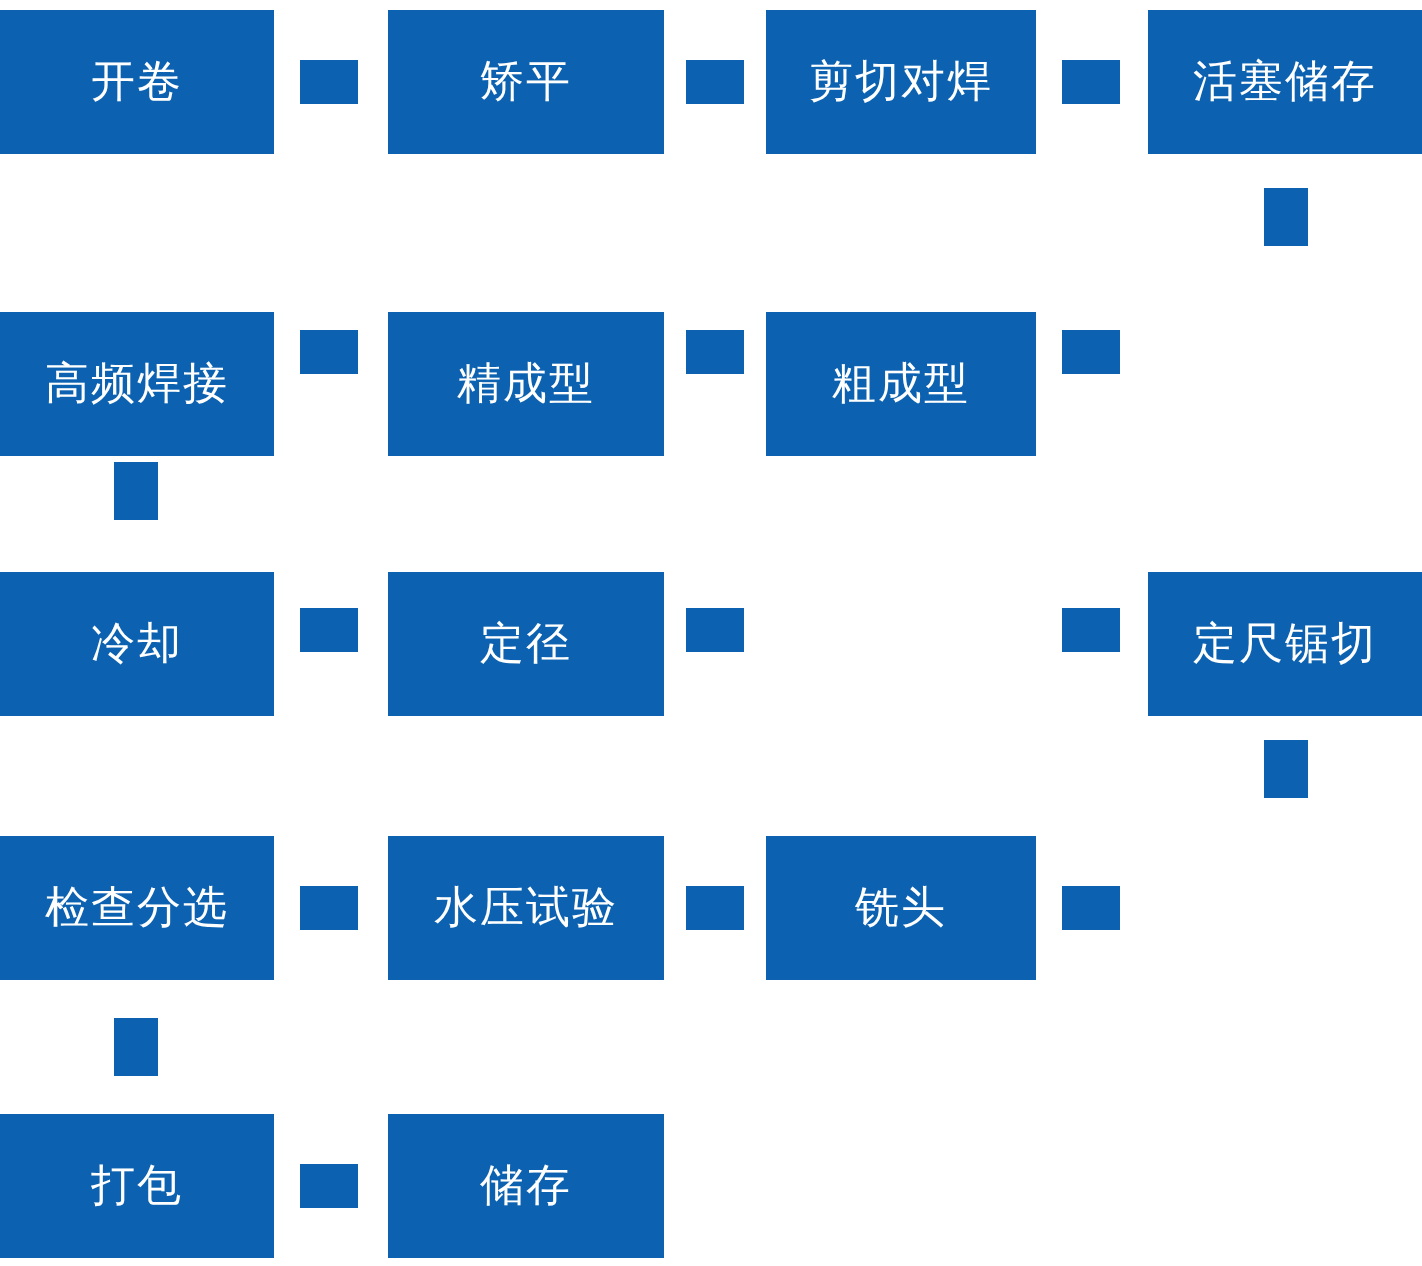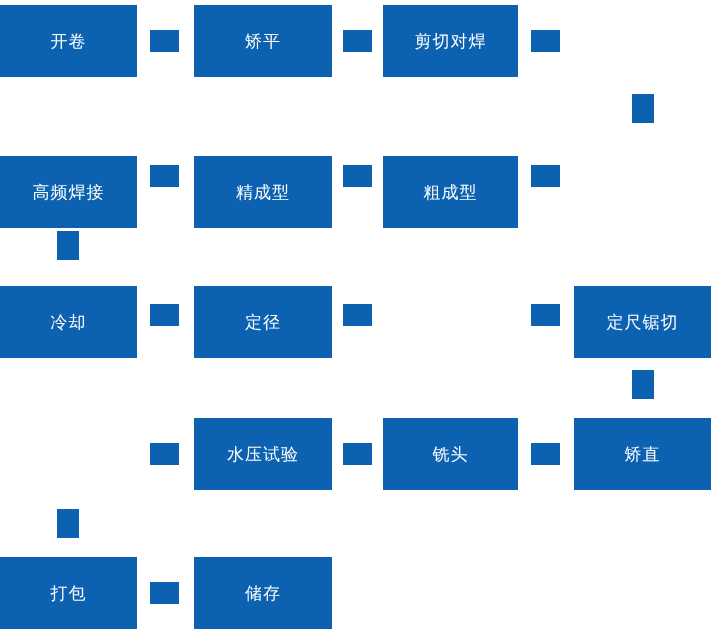--- a/index.html
+++ b/index.html
@@ -16,21 +16,21 @@
     overflow: hidden;
   }
   .step {
     position: absolute;
     height: 72px;
     background: var(--blue, #0c62b0);
     color: #ffffff;
     display: flex;
     align-items: center;
     justify-content: center;
-    font-size: 17px;
+    font-size: 22px;
     font-weight: 500;
     letter-spacing: 1px;
     box-sizing: border-box;
   }
   .conn {
     position: absolute;
     background: var(--blue, #0c62b0);
   }
   .hconn { width: 29px; height: 22px; }
   .vconn { width: 22px; height: 29px; }
@@ -71,20 +71,21 @@
 <body>
 
 <div id="canvas">
 
   <div class="step c1 r1">开卷</div>
   <div class="conn hconn hg1 hr1"></div>
   <div class="step c2 r1">矫平</div>
   <div class="conn hconn hg2 hr1"></div>
   <div class="step c3 r1">剪切对焊</div>
   <div class="conn hconn hg3 hr1"></div>
+  <div class="step c4 r1">活塞储存</div>
 
   <div class="conn vconn v-right v12"></div>
 
   <div class="step c1 r2">高频焊接</div>
   <div class="conn hconn hg1 hr2"></div>
   <div class="step c2 r2">精成型</div>
   <div class="conn hconn hg2 hr2"></div>
   <div class="step c3 r2">粗成型</div>
   <div class="conn hconn hg3 hr2"></div>
 
@@ -92,26 +93,26 @@
 
   <div class="step c1 r3">冷却</div>
   <div class="conn hconn hg1 hr3"></div>
   <div class="step c2 r3">定径</div>
   <div class="conn hconn hg2 hr3"></div>
   <div class="conn hconn hg3 hr3"></div>
   <div class="step c4 r3">定尺锯切</div>
 
   <div class="conn vconn v-right v34"></div>
 
+  <div class="step c1 r4">检查分选</div>
   <div class="conn hconn hg1 hr4"></div>
   <div class="step c2 r4">水压试验</div>
   <div class="conn hconn hg2 hr4"></div>
   <div class="step c3 r4">铣头</div>
   <div class="conn hconn hg3 hr4"></div>
-  <div class="step c4 r4">矫直</div>
 
   <div class="conn vconn v-left v45"></div>
 
   <div class="step c1 r5">打包</div>
   <div class="conn hconn hg1 hr5"></div>
   <div class="step c2 r5">储存</div>
 
 </div>
 
 </body></html>

